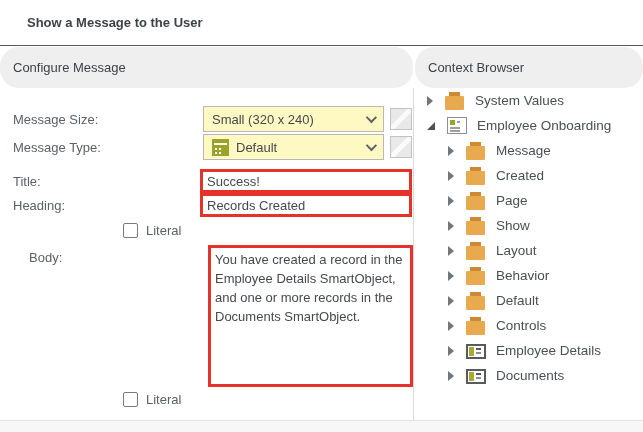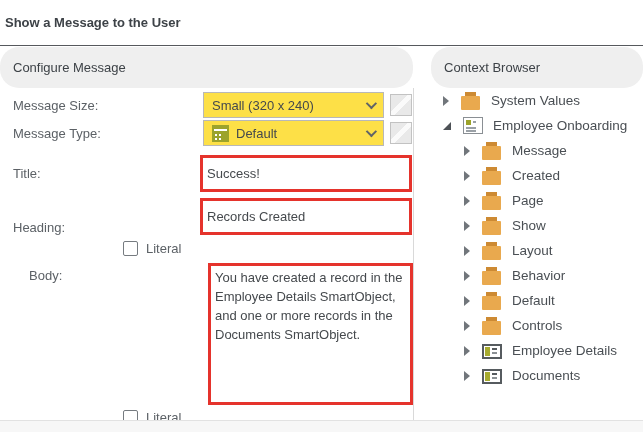--- a/index.html
+++ b/index.html
@@ -10,21 +10,21 @@
     position: relative;
     overflow: hidden;
     color: #45494d;
   }
 
   
   .titlebar {
     height: 46px;
     display: flex;
     align-items: center;
-    padding-left: 5px;
+    padding-left: 27px;
     border-bottom: 1px solid #56595d;
     background: #ffffff;
   }
   .titlebar .wf-title {
     font-size: 13px;
     font-weight: bold;
     color: #3d4247;
   }
 
   
@@ -33,49 +33,49 @@
     top: 47px; left: 0; right: 0; bottom: 12px;
     display: flex;
   }
   .vdivider {
     position: absolute;
     left: 413px; top: 41px; bottom: 0;
     width: 1px;
     background: #d9d9d9;
   }
   .left-panel { width: 413px; display: flex; flex-direction: column; }
-  .right-panel { flex: 1; margin-left: 18px; display: flex; flex-direction: column; }
+  .right-panel { flex: 1; margin-left: 2px; display: flex; flex-direction: column; }
 
   .panel-header {
     height: 41px;
     flex: 0 0 41px;
     background: #efefef;
     display: flex;
     align-items: center;
     padding-left: 13px;
     font-size: 13px;
     color: #3d4247;
     border-radius: 19px;
   }
 
   
-  .form-area { padding: 4px 0 0 13px; }
+  .form-area { padding: 18px 0 0 13px; }
   .field-row { display: flex; align-items: center; }
   .field-row.top-align { align-items: flex-start; }
   .field-label {
     width: 190px;
     font-size: 13px;
     color: #5c6166;
   }
   .top-align .field-label { padding-top: 5px; }
 
   .dropdown {
     width: 181px; height: 26px;
     border: 1px solid #b8b8b8;
-    background: #fde047;
+    background: #fef9c3;
     display: flex;
     align-items: center;
     padding: 0 9px 0 8px;
   }
   .dropdown .dd-value { flex: 1; font-size: 13px; color: #45494d; }
   .chevron {
     width: 8px; height: 8px;
     border-right: 2px solid #5f6368;
     border-bottom: 2px solid #5f6368;
     transform: rotate(45deg) translateY(-2px);
@@ -98,21 +98,21 @@
       linear-gradient(#ffffff,#ffffff) 7px 13px / 2px 2px no-repeat,
       #9ca32b;
   }
 
   .red-wrap {
     border: 3px solid #e5332c;
     background: #ffffff;
     margin-left: -3px;
   }
   .red-wrap input {
-    width: 206px; height: 31px;
+    width: 206px; height: 17px;
     border: none; outline: none;
     font-family: "Liberation Sans", sans-serif;
     font-size: 13px;
     color: #45494d;
     padding: 0 4px;
     background: transparent;
   }
   .red-wrap textarea {
     width: 199px; height: 132px;
     border: none; outline: none;
@@ -140,21 +140,21 @@
   }
   .literal-label {
     margin-left: 8px;
     font-size: 13px;
     color: #5c6166;
   }
 
   .mt-row1 { margin-top: 0; }
   .mt-row2 { margin-top: 2px; }
   .mt-title { margin-top: 9px; }
-  .mt-heading { margin-top: 6px; align-items: flex-end; }
+  .mt-heading { margin-top: 0; }
   .mt-lit1 { margin-top: 6px; }
   .mt-body { margin-top: 7px; margin-left: 16px; }
   .mt-lit2 { margin-top: 5px; }
 
   
   .tree { padding-top: 0; }
   .tree-row {
     height: 25px;
     display: flex;
     align-items: center;

